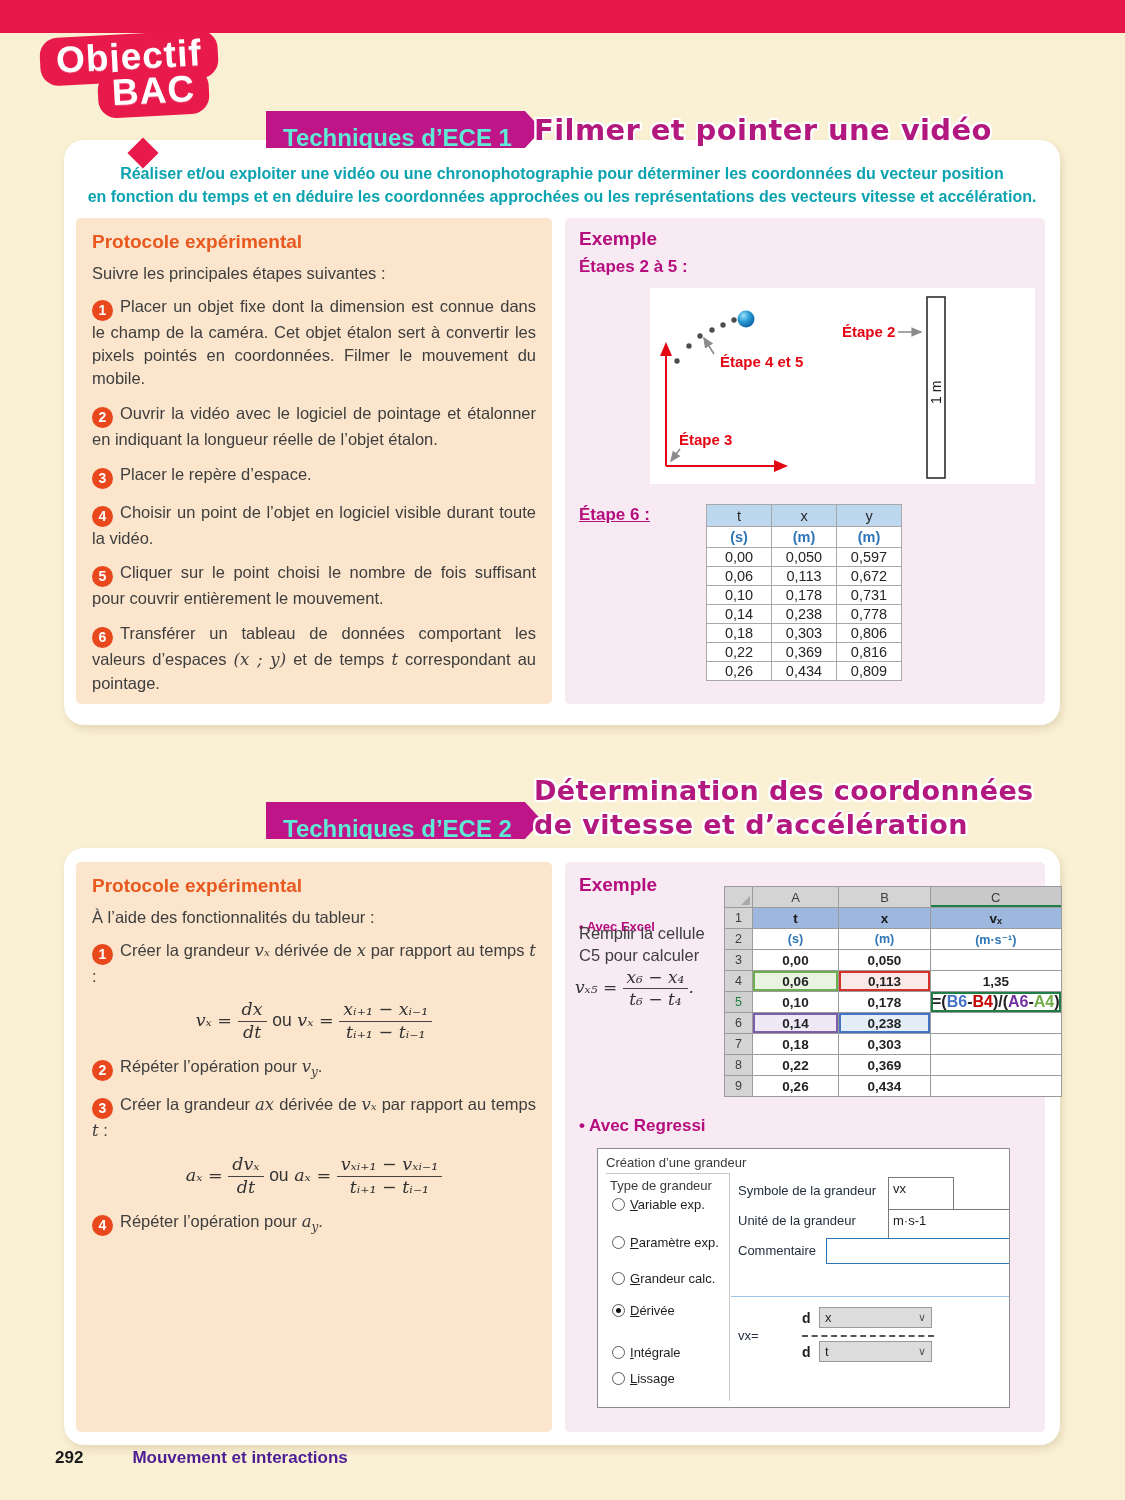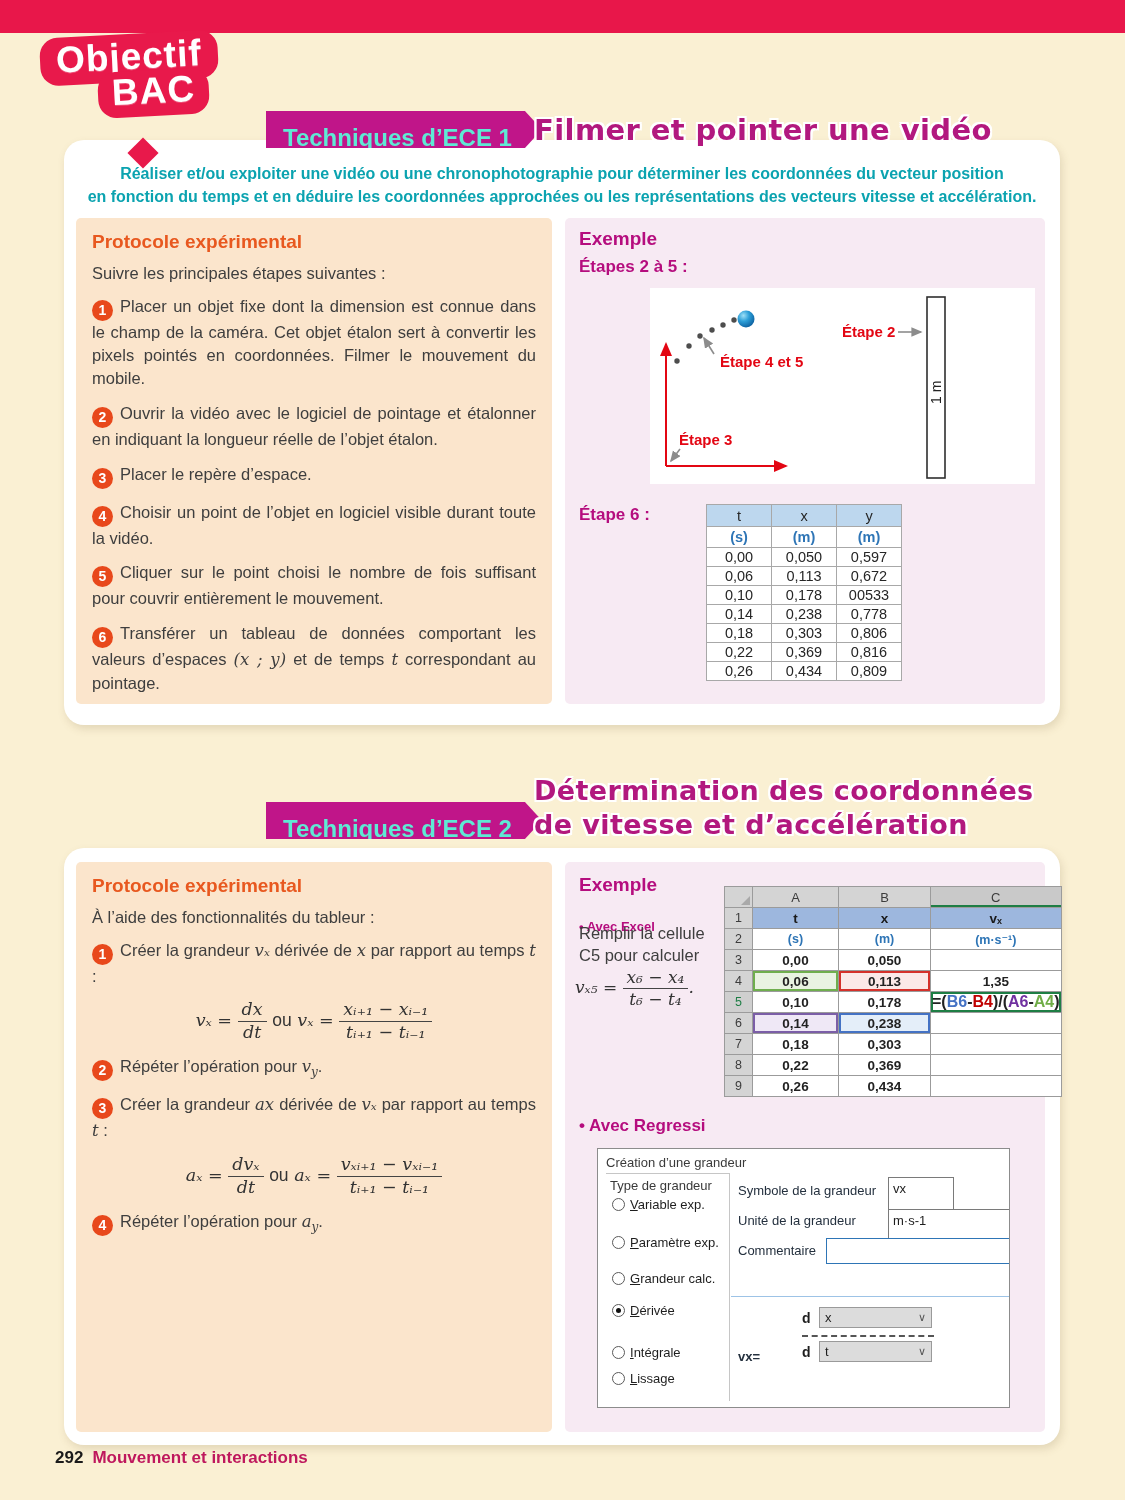--- a/index.html
+++ b/index.html
@@ -60,21 +60,21 @@
            text-align:center; margin:9px 0 13px; }
   .frac { display:inline-block; vertical-align:middle; text-align:center; line-height:1.12; }
   .frac .fn { display:block; border-bottom:1.4px solid #444; padding:0 4px 1px; }
   .frac .fd { display:block; padding:1px 4px 0; }
   .up { font-style:normal; font-family:"Liberation Sans",sans-serif; }
 
   
   .ex1-h { position:absolute; left:579px; top:228px; }
   .ex1-s1 { position:absolute; left:579px; top:257px; }
   .diagram { position:absolute; left:650px; top:288px; }
-  .ex1-s2 { position:absolute; left:579px; top:505px; }
+  .ex1-s2 { position:absolute; left:579px; top:505px;text-decoration:underline; }
   .dtable { position:absolute; left:706px; top:504px; border-collapse:collapse; background:#fff;
             font-size:14.5px; color:#262626; border:1px solid #8F8F8F; }
   .dtable td { width:65px; border:1px solid #A8A8A8; text-align:center; height:19px; padding:1px 0; }
   .dtable tr.hd td { background:#BDD7EE; height:22px; }
   .dtable tr.un td { color:#2E75B6; font-weight:bold; height:21px; }
 
   
   .ex2-h { position:absolute; left:579px; top:874px; }
   .ex2-xh { position:absolute; left:579px; top:919px; font-size:13px; }
   .ex2-note { position:absolute; left:579px; top:923px; width:150px; font-size:16.5px; color:#3E3E3E; line-height:1.32; }
@@ -124,21 +124,21 @@
   .dlg .inp.blue { border:1px solid #2E75B6; }
   .dlg .sep { position:absolute; left:133px; top:147px; width:280px; border-top:1px solid #9DC3E6; }
   .dlg .dlet { position:absolute; font-weight:bold; font-size:14px; }
   .dd { position:absolute; background:#DCDCDC; border:1px solid #9A9A9A; width:113px; height:21px;
         display:flex; align-items:center; justify-content:space-between; padding:0 5px; font-size:13px; }
   .dd .chev { color:#555; font-size:11px; }
   .dash { position:absolute; left:204px; top:186px; width:132px; border-top:2px dashed #555; }
 
   .footer { position:absolute; left:55px; top:1448px; font-size:17px; font-weight:bold; }
   .footer .pgnum { color:#1A1A1A; margin-right:9px; }
-  .footer .chap { color:#be185d; }
+  .footer .chap { color:#4c1d95;margin-left:40px; }
 
   svg text.redlab { font-family:"Liberation Sans",sans-serif; font-weight:bold; font-size:15px; fill:#E30613; }
   svg text.ruler { font-family:"Liberation Sans",sans-serif; font-size:14px; fill:#222; }
 </style>
 </head>
 <body>
 
 <div class="page">
 
   <div class="topband"></div>
@@ -226,21 +226,21 @@
           <td>0,597</td>
         </tr>
     <tr>
           <td>0,06</td>
           <td>0,113</td>
           <td>0,672</td>
         </tr>
     <tr>
           <td>0,10</td>
           <td>0,178</td>
-          <td>00533</td>
+          <td>0,731</td>
         </tr>
     <tr>
           <td>0,14</td>
           <td>0,238</td>
           <td>0,778</td>
         </tr>
     <tr>
           <td>0,18</td>
           <td>0,303</td>
           <td>0,806</td>
@@ -408,21 +408,21 @@
 
     <div class="lbl" style="left:140px; top:34px;">Symbole de la grandeur</div>
     <div class="inp" style="left:290px; top:28px; width:66px;">vx</div>
     <div class="lbl" style="left:140px; top:64px;">Unité de la grandeur</div>
     <div class="inp" style="left:290px; top:60px; width:123px;">m·s-1</div>
     <div class="lbl" style="left:140px; top:94px;">Commentaire</div>
     <div class="inp blue" style="left:228px; top:89px; width:185px; height:26px;"></div>
 
     <div class="sep"></div>
 
-    <div class="lbl" style="left:140px; top:200px;font-weight:bold;">vx=</div>
+    <div class="lbl" style="left:140px; top:179px;">vx=</div>
     <div class="dlet" style="left:204px; top:161px;">d</div>
     <div class="dd" style="left:221px; top:158px;">
       <span>x</span>
       <span class="chev">∨</span>
     </div>
     <div class="dash"></div>
     <div class="dlet" style="left:204px; top:195px;">d</div>
     <div class="dd" style="left:221px; top:192px;">
       <span>t</span>
       <span class="chev">∨</span>

